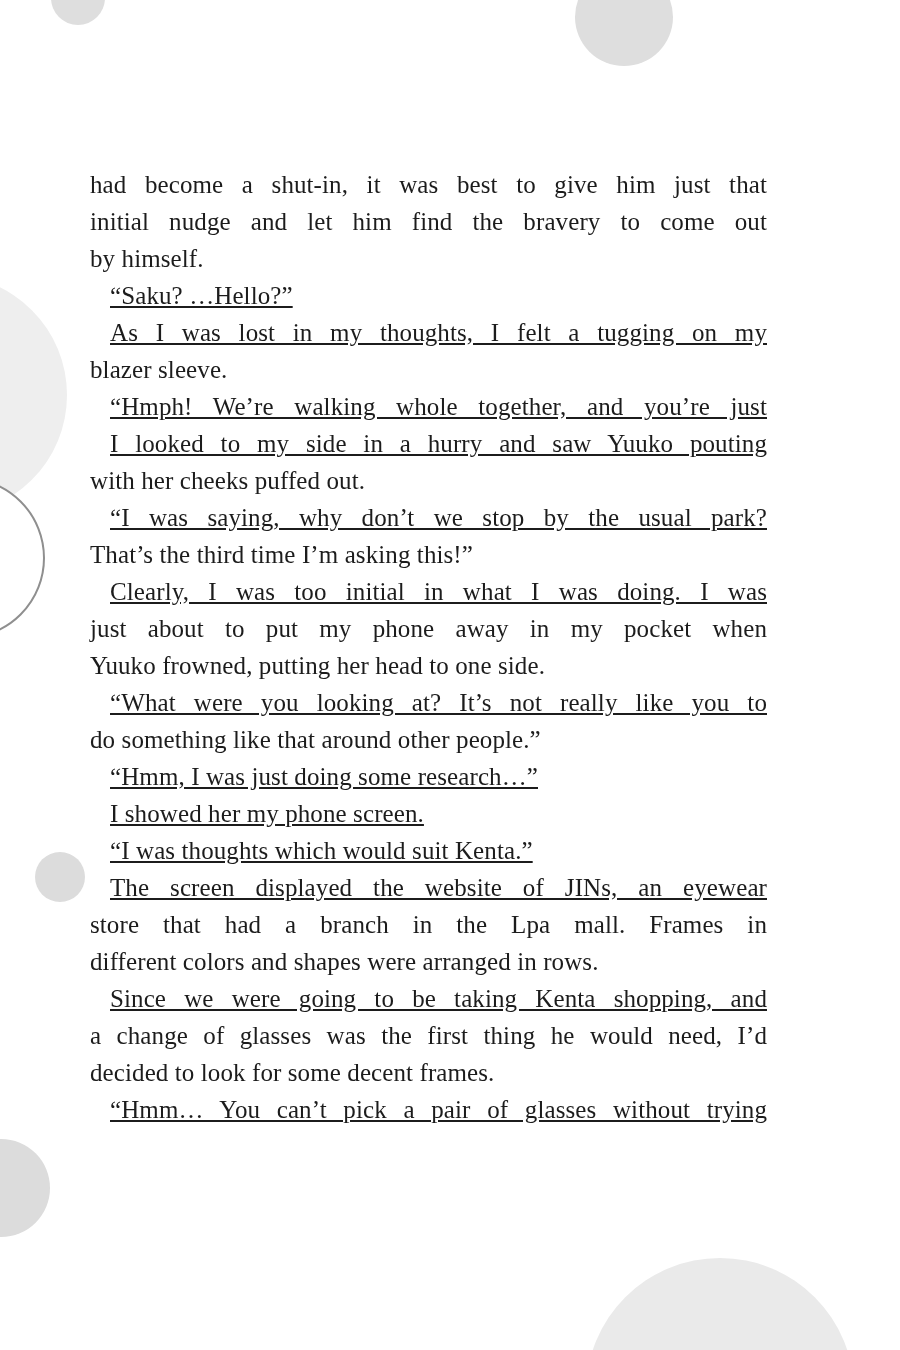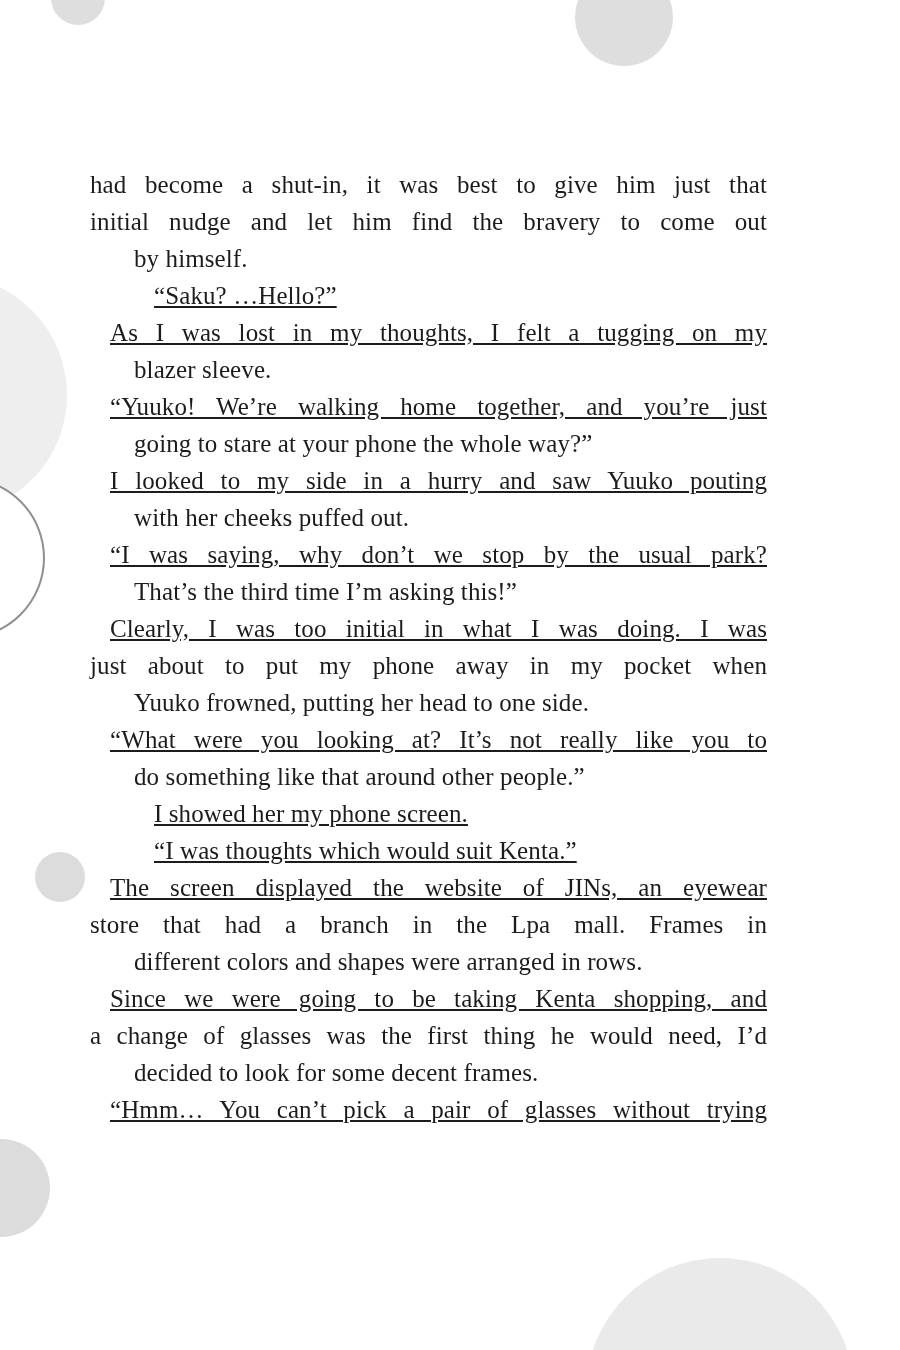--- a/index.html
+++ b/index.html
@@ -31,21 +31,20 @@
     letter-spacing: 0.1px;
   }
   .text-line {
     text-align: justify;
     text-align-last: justify;
     height: 37px;
     overflow: visible;
   }
   .text-line.para-end {
     text-align-last: left;
-    margin-left: 44px;
   }
   .text-line.indent {
     text-indent: 20px;
     text-decoration: underline;
   }
 </style>
 </head>
 <body>
 
 <div class="page">
@@ -58,31 +57,31 @@
       <div class="circle" style="left: -48px; top: 1139px; width: 98px; height: 98px; background: rgb(220, 220, 220);"></div>
       <div class="circle" style="left: 586px; top: 1258px; width: 268px; height: 268px; background: rgb(234, 234, 234);"></div>
     </div>
   <div class="text-block" id="text-block" style="color: rgb(28, 28, 28);">
       <div class="text-line">had become a shut-in, it was best to give him just that</div>
       <div class="text-line">initial nudge and let him find the bravery to come out</div>
       <div class="text-line para-end">by himself.</div>
       <div class="text-line indent para-end">“Saku? …Hello?”</div>
       <div class="text-line indent">As I was lost in my thoughts, I felt a tugging on my</div>
       <div class="text-line para-end">blazer sleeve.</div>
-      <div class="text-line indent">“Yuuko! We’re walking home together, and you’re just</div>
-      <div class="text-line para-end">going to stare at your phone the whole way?”</div>
+      <div class="text-line indent">“Hmph! We’re walking whole together, and you’re just</div>
       <div class="text-line indent">I looked to my side in a hurry and saw Yuuko pouting</div>
       <div class="text-line para-end">with her cheeks puffed out.</div>
       <div class="text-line indent">“I was saying, why don’t we stop by the usual park?</div>
       <div class="text-line para-end">That’s the third time I’m asking this!”</div>
       <div class="text-line indent">Clearly, I was too initial in what I was doing. I was</div>
       <div class="text-line">just about to put my phone away in my pocket when</div>
       <div class="text-line para-end">Yuuko frowned, putting her head to one side.</div>
       <div class="text-line indent">“What were you looking at? It’s not really like you to</div>
       <div class="text-line para-end">do something like that around other people.”</div>
+      <div class="text-line indent para-end">“Hmm, I was just doing some research…”</div>
       <div class="text-line indent para-end">I showed her my phone screen.</div>
       <div class="text-line indent para-end">“I was thoughts which would suit Kenta.”</div>
       <div class="text-line indent">The screen displayed the website of JINs, an eyewear</div>
       <div class="text-line">store that had a branch in the Lpa mall. Frames in</div>
       <div class="text-line para-end">different colors and shapes were arranged in rows.</div>
       <div class="text-line indent">Since we were going to be taking Kenta shopping, and</div>
       <div class="text-line">a change of glasses was the first thing he would need, I’d</div>
       <div class="text-line para-end">decided to look for some decent frames.</div>
       <div class="text-line indent">“Hmm… You can’t pick a pair of glasses without trying</div>
     </div>

